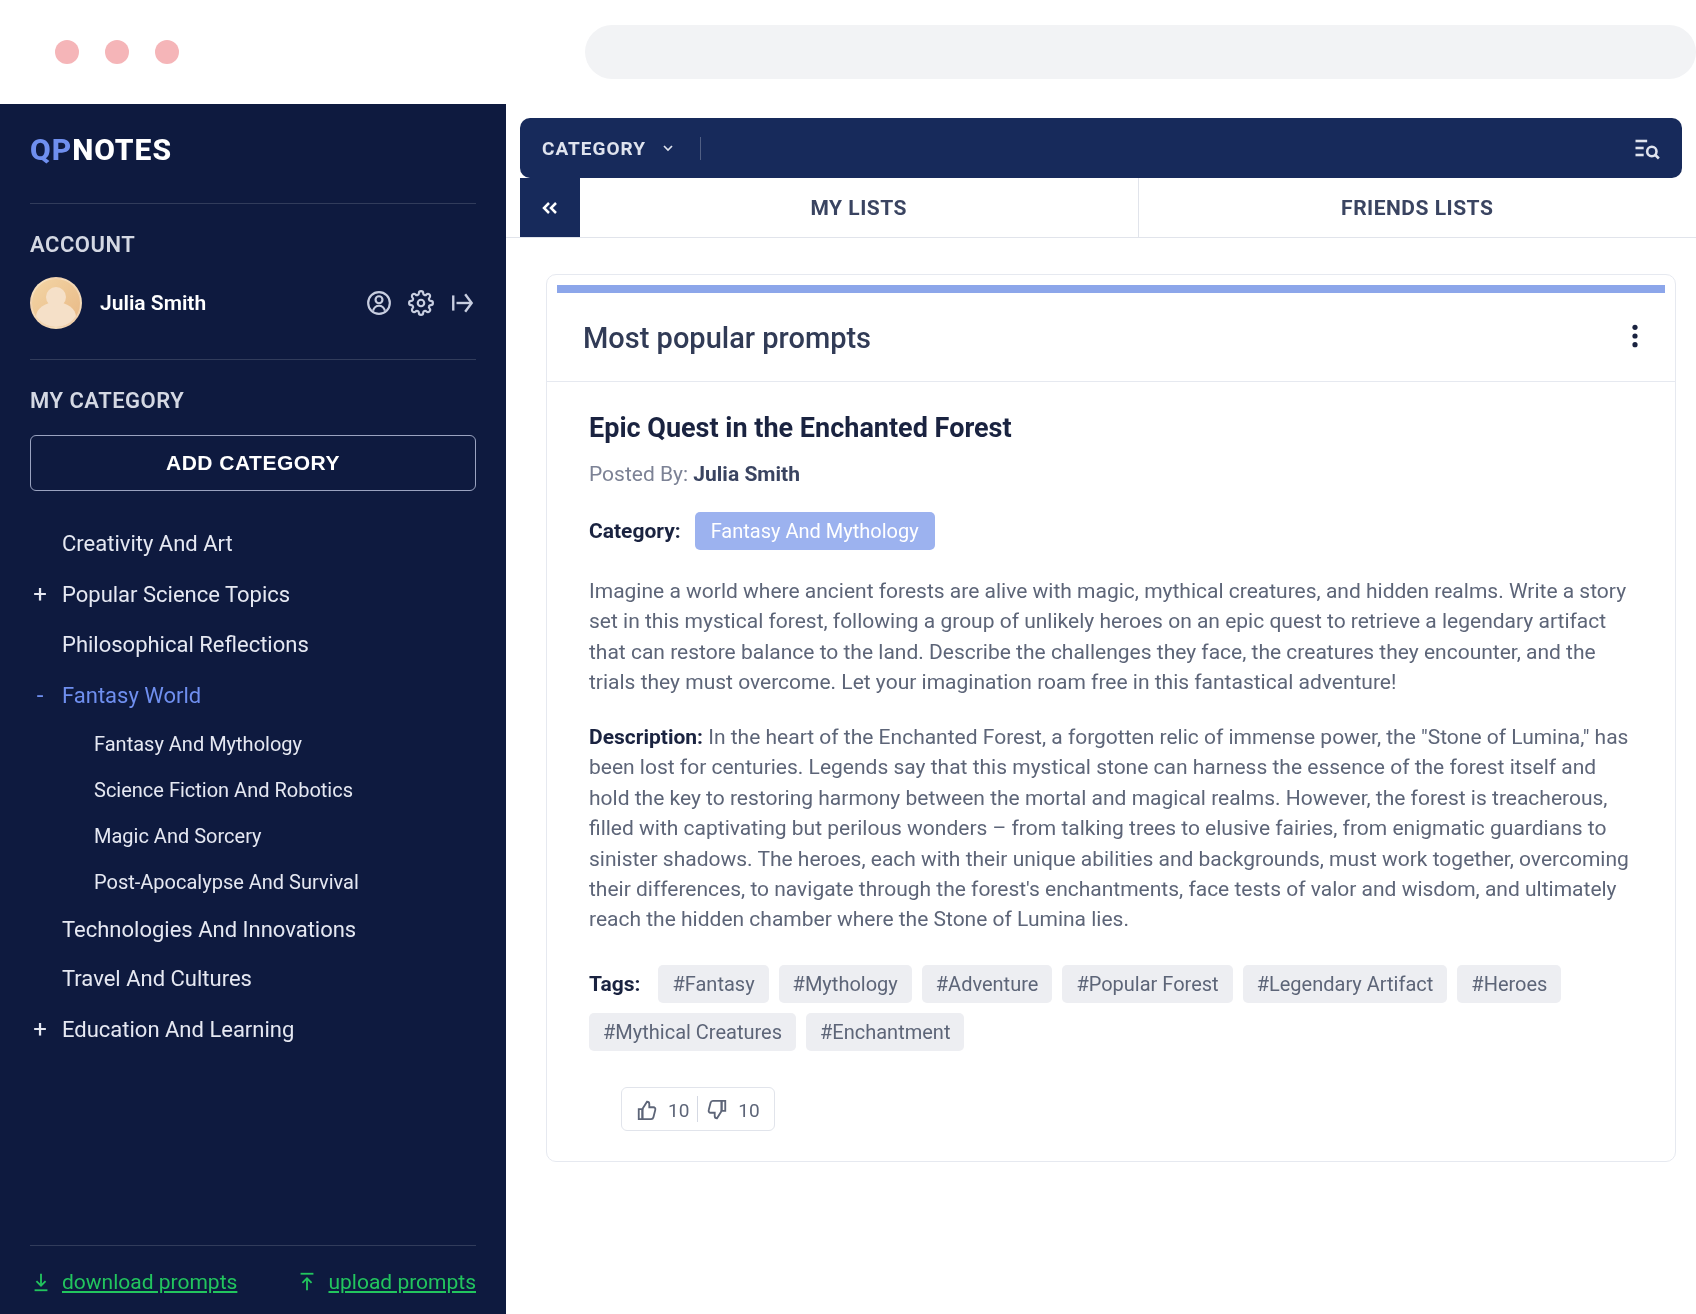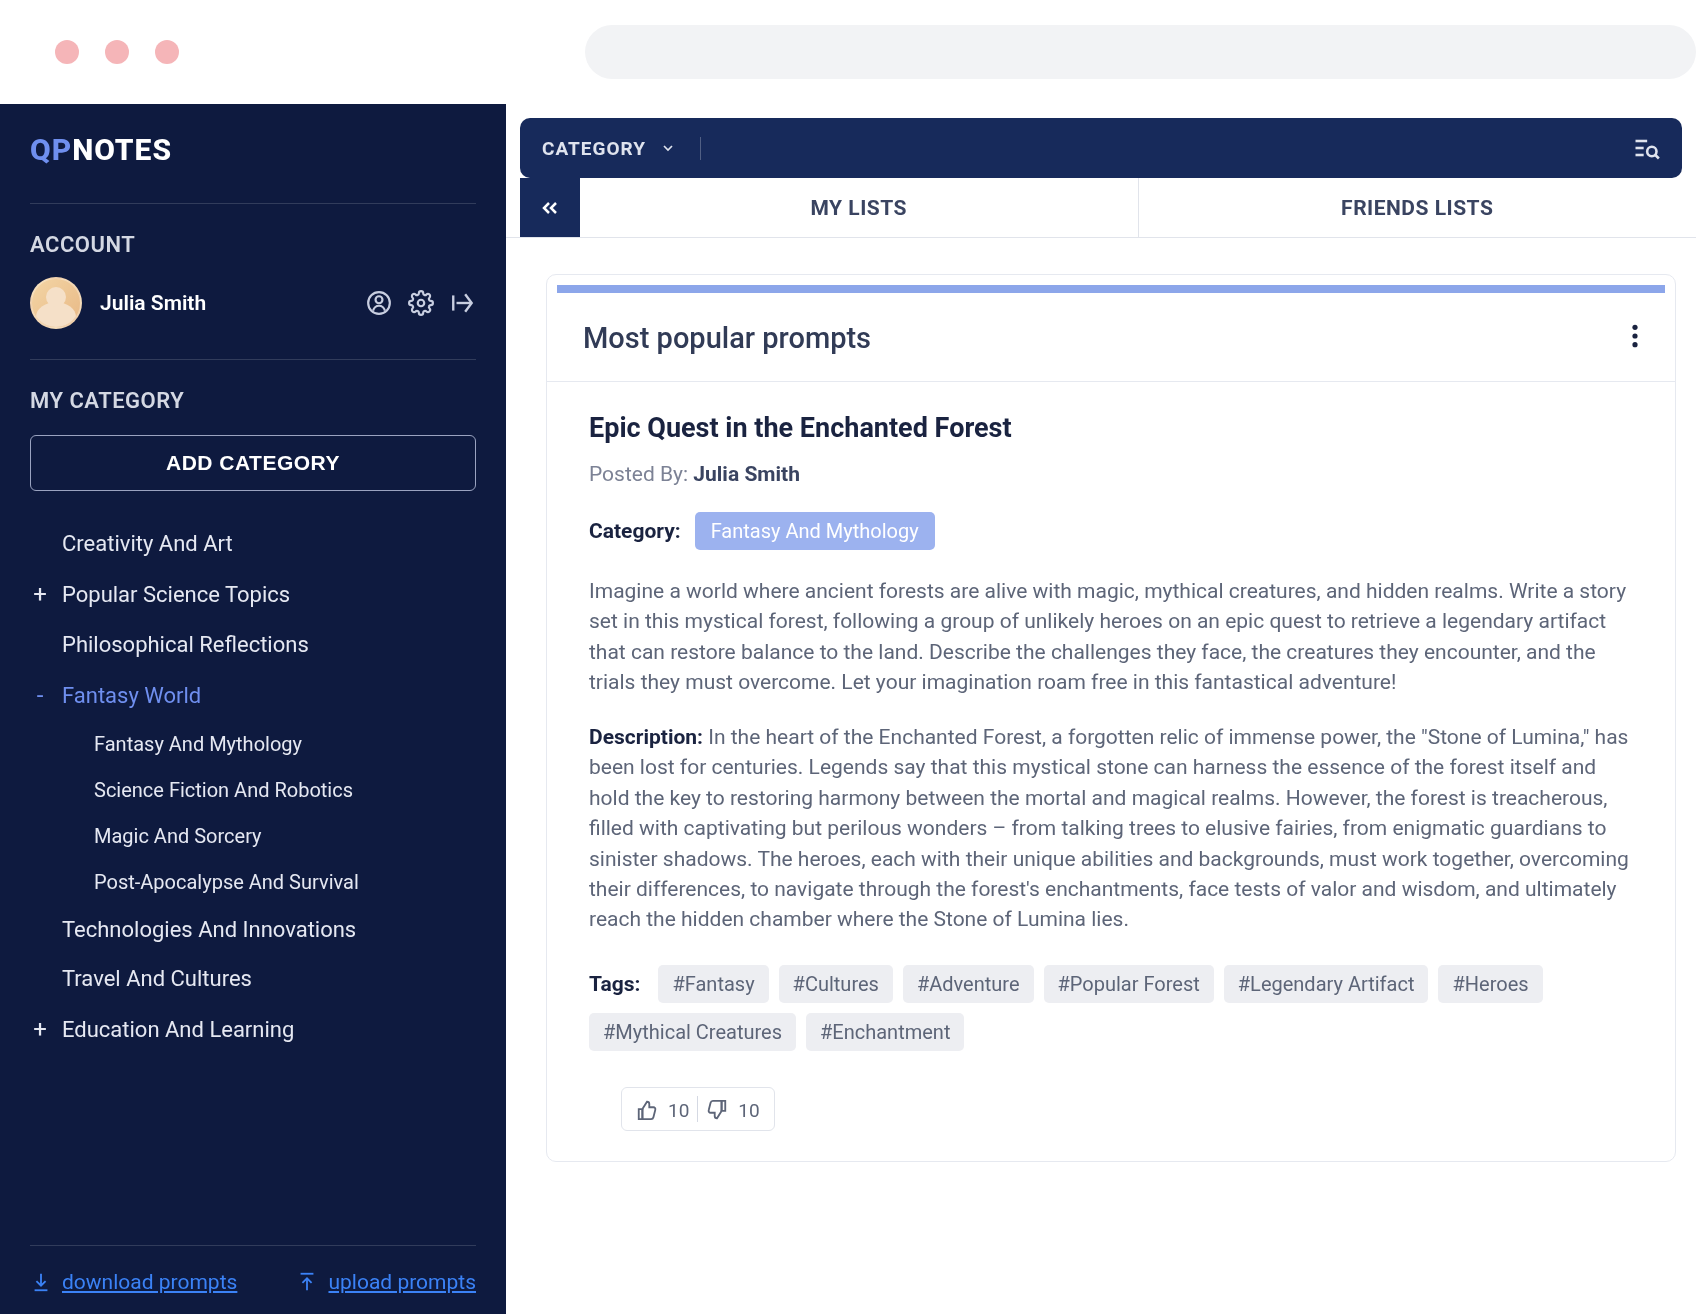--- a/index.html
+++ b/index.html
@@ -157,21 +157,21 @@
       color: #e5e8f2;
       padding: 11px 0;
       cursor: pointer;
     }
     .sidebar-footer {
       border-top: 1px solid rgba(255,255,255,0.15);
       padding-top: 24px;
       display: flex;
       justify-content: space-between;
       font-size: 21px;
-      color: #3b82f6;
+      color: #22c55e;
     }
     .footer-link {
       display: flex;
       align-items: center;
       gap: 10px;
       cursor: pointer;
     }
     .footer-link span { text-decoration: underline; }
     
     .main {
@@ -500,21 +500,21 @@
             <span class="cat-label">Category:</span>
             <span class="cat-pill">Fantasy And Mythology</span>
           </div>
           <div class="prompt-text">Imagine a world where ancient forests are alive with magic, mythical creatures, and hidden realms. Write a story set in this mystical forest, following a group of unlikely heroes on an epic quest to retrieve a legendary artifact that can restore balance to the land. Describe the challenges they face, the creatures they encounter, and the trials they must overcome. Let your imagination roam free in this fantastical adventure!</div>
           <div class="desc-text">
             <b>Description: </b><span>In the heart of the Enchanted Forest, a forgotten relic of immense power, the "Stone of Lumina," has been lost for centuries. Legends say that this mystical stone can harness the essence of the forest itself and hold the key to restoring harmony between the mortal and magical realms.  However, the forest is treacherous, filled with captivating but perilous wonders – from talking trees to elusive fairies, from enigmatic guardians to sinister shadows. The heroes, each with their unique abilities and backgrounds, must work together, overcoming their differences, to navigate through the forest's enchantments, face tests of valor and wisdom, and ultimately reach the hidden chamber where the Stone of Lumina lies.</span>
           </div>
           <div class="tags-row">
             <span class="tags-label">Tags:</span>
             <span class="tag-pill">#Fantasy</span>
-            <span class="tag-pill">#Cultures</span>
+            <span class="tag-pill">#Mythology</span>
             <span class="tag-pill">#Adventure</span>
             <span class="tag-pill">#Popular Forest</span>
             <span class="tag-pill">#Legendary Artifact</span>
             <span class="tag-pill">#Heroes</span>
             <span class="tag-pill">#Mythical Creatures</span>
             <span class="tag-pill">#Enchantment</span>
           </div>
           <div class="vote-row">
             <div class="vote-section">
               <svg width="22" height="22" viewBox="0 0 24 24" fill="none" stroke="currentColor" stroke-width="2">

